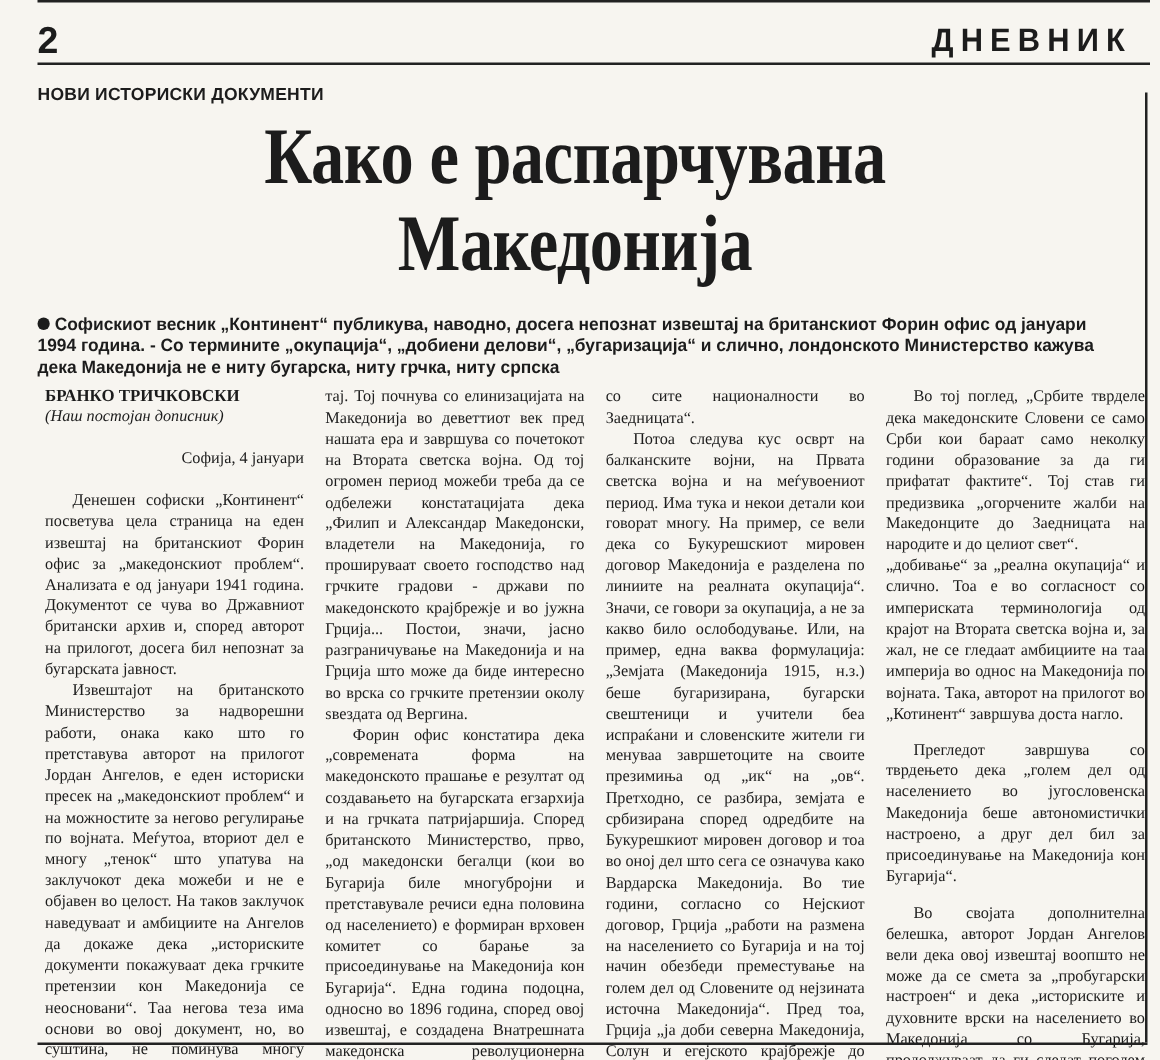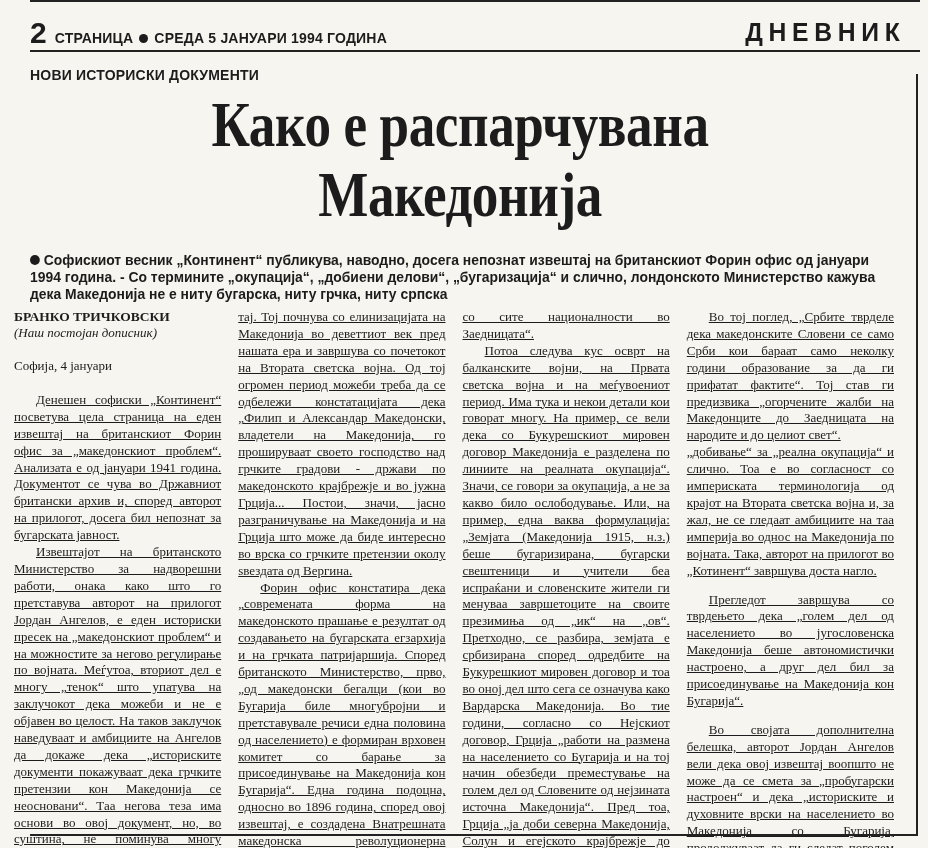--- a/index.html
+++ b/index.html
@@ -33,42 +33,37 @@
 
   .headline { position: absolute; left: 140px; top: 90px; width: 640px; text-align: center;
     font-family: "Liberation Serif", serif; font-weight: 700; font-size: 64px; line-height: 70px;
     transform: scaleX(0.83); transform-origin: center top; letter-spacing: -0.5px; }
 
   .deck { position: absolute; left: 30px; top: 252px; width: 880px;
     font-family: "Liberation Sans", sans-serif; font-weight: 700; font-size: 14.2px; line-height: 17px;
     transform: scaleX(0.98); transform-origin: left top; }
   .deck .bullet { width: 10px; height: 10px; margin-right: 4px; vertical-align: 0px; }
 
-  .cols { position: absolute; left: 14px; top: 309px; width: 880px; height: 524px; display: flex; gap: 17px; }
+  .cols { position: absolute; left: 36px; top: 309px; width: 880px; height: 524px; display: flex; gap: 17px; }
   .col { width: 209px; font-size: 13px; line-height: 16.9px; text-align: justify; hyphens: manual; }
-  .col p { margin: 0; text-indent: 22px; text-decoration: underline; }
+  .col p { margin: 0; text-indent: 22px; }
   .col p + p { margin-top: 0; }
   .byline { font-weight: 700; font-size: 13.5px; line-height: 16px; }
   .byline-sub { font-size: 13px; line-height: 16px; font-style: italic; }
-  .dateline { margin-top: 17px; margin-bottom: 17px; }
+  .dateline { text-align: right; margin-top: 17px; margin-bottom: 17px; }
   .gap { margin-top: 12px !important; }
 </style>
 </head>
 <body>
 
 <div class="page">
   <div class="rule rule-top"></div>
 
   <div class="mast-left">
     <span class="page-num">2</span>
-    <span class="mast-info">
-      <span>СТРАНИЦА</span>
-      <span class="bullet"></span>
-      <span>СРЕДА 5 ЈАНУАРИ 1994 ГОДИНА</span>
-    </span>
   </div>
   <div class="mast-brand">ДНЕВНИК</div>
   <div class="rule rule-mast"></div>
   <div class="rule vrule-right"></div>
 
   <div class="kicker">НОВИ ИСТОРИСКИ ДОКУМЕНТИ</div>
 
   <div class="headline">
     <div>Како е распарчувана</div>
     <div>Македонија</div>

